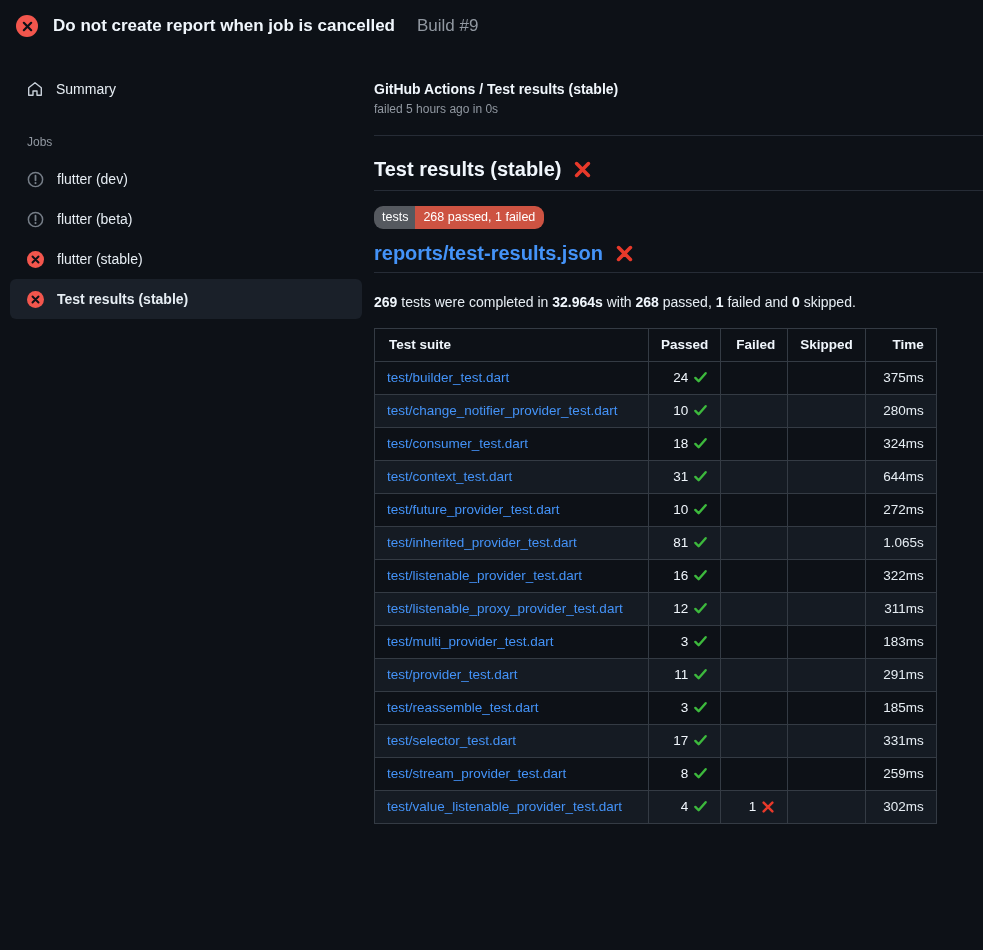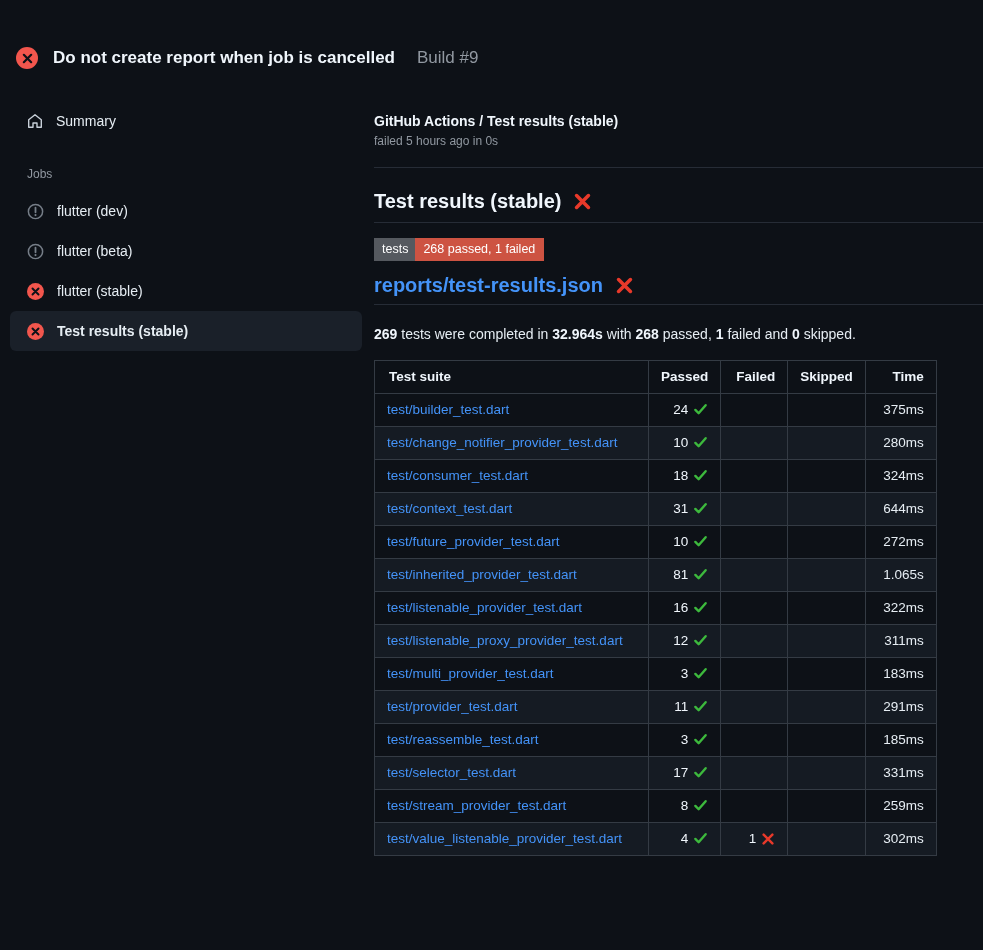--- a/index.html
+++ b/index.html
@@ -3,21 +3,21 @@
 <meta charset="utf-8">
 <style>
   * { box-sizing: border-box; }
   html, body { margin: 0; padding: 0; }
   body {
     width: 983px; height: 950px; overflow: hidden;
     background: #0d1117; color: #e6edf3;
     font-family: "Liberation Sans", sans-serif;
   }
   
-  .top-header { display: flex; align-items: center; gap: 15px; padding: 15px 16px 14px 16px; margin-top: 32px; }
+  .top-header { display: flex; align-items: center; gap: 15px; padding: 15px 16px 14px 16px; }
   .status-circle { width: 22px; height: 22px; border-radius: 50%; background: #f2564d;
     display: flex; align-items: center; justify-content: center; flex: none; }
   .status-circle svg { display: block; }
   .top-title { font-size: 17px; font-weight: 700; color: #f0f6fc; }
   .top-build { font-size: 17px; font-weight: 400; color: #9198a1; margin-left: 7px; }
 
   
   .layout { display: flex; align-items: flex-start; }
   .sidebar { width: 374px; flex: none; padding-top: 18px; }
   .content { flex: 1; padding-top: 30px; min-width: 0; }
@@ -35,21 +35,21 @@
 
   
   .breadcrumb { font-size: 14px; font-weight: 700; color: #f0f6fc; margin: 0 0 5px 0; }
   .status-line { font-size: 12px; color: #9198a1; margin: 0; }
   .divider { border: none; border-top: 1px solid #262c36; margin: 0; }
   .hr-1 { margin-top: 19px; }
   .section-heading { display: flex; align-items: center; gap: 12px;
     font-size: 20px; font-weight: 700; color: #f0f6fc; margin: 22px 0 9px 0; }
   .section-heading.link-style { color: #4493f8; margin-top: 13px; margin-bottom: 7px; }
   .cross-icon { display: inline-flex; }
-  .badge { display: inline-flex; margin: 15px 0 0 0; border-radius: 0; overflow: hidden;
+  .badge { display: inline-flex; margin: 15px 0 0 0; border-radius: 9px; overflow: hidden;
     font-size: 12.5px; font-weight: 500; color: #ffffff; line-height: 1; }
   .badge .badge-label { background: #55595f; padding: 5px 7px 5px 8px; }
   .badge .badge-value { background: #cd5342; padding: 5px 9px 5px 8px; }
   .summary-line { font-size: 14px; color: #e6edf3; margin: 21px 0 0 0; }
   .summary-line b { color: #f0f6fc; }
 
   
   table.results { border-collapse: collapse; table-layout: fixed; margin-top: 18px;
     font-size: 13.5px; }
   .results th, .results td { border: 1px solid #343b44; height: 33px; padding: 0 12px; }

